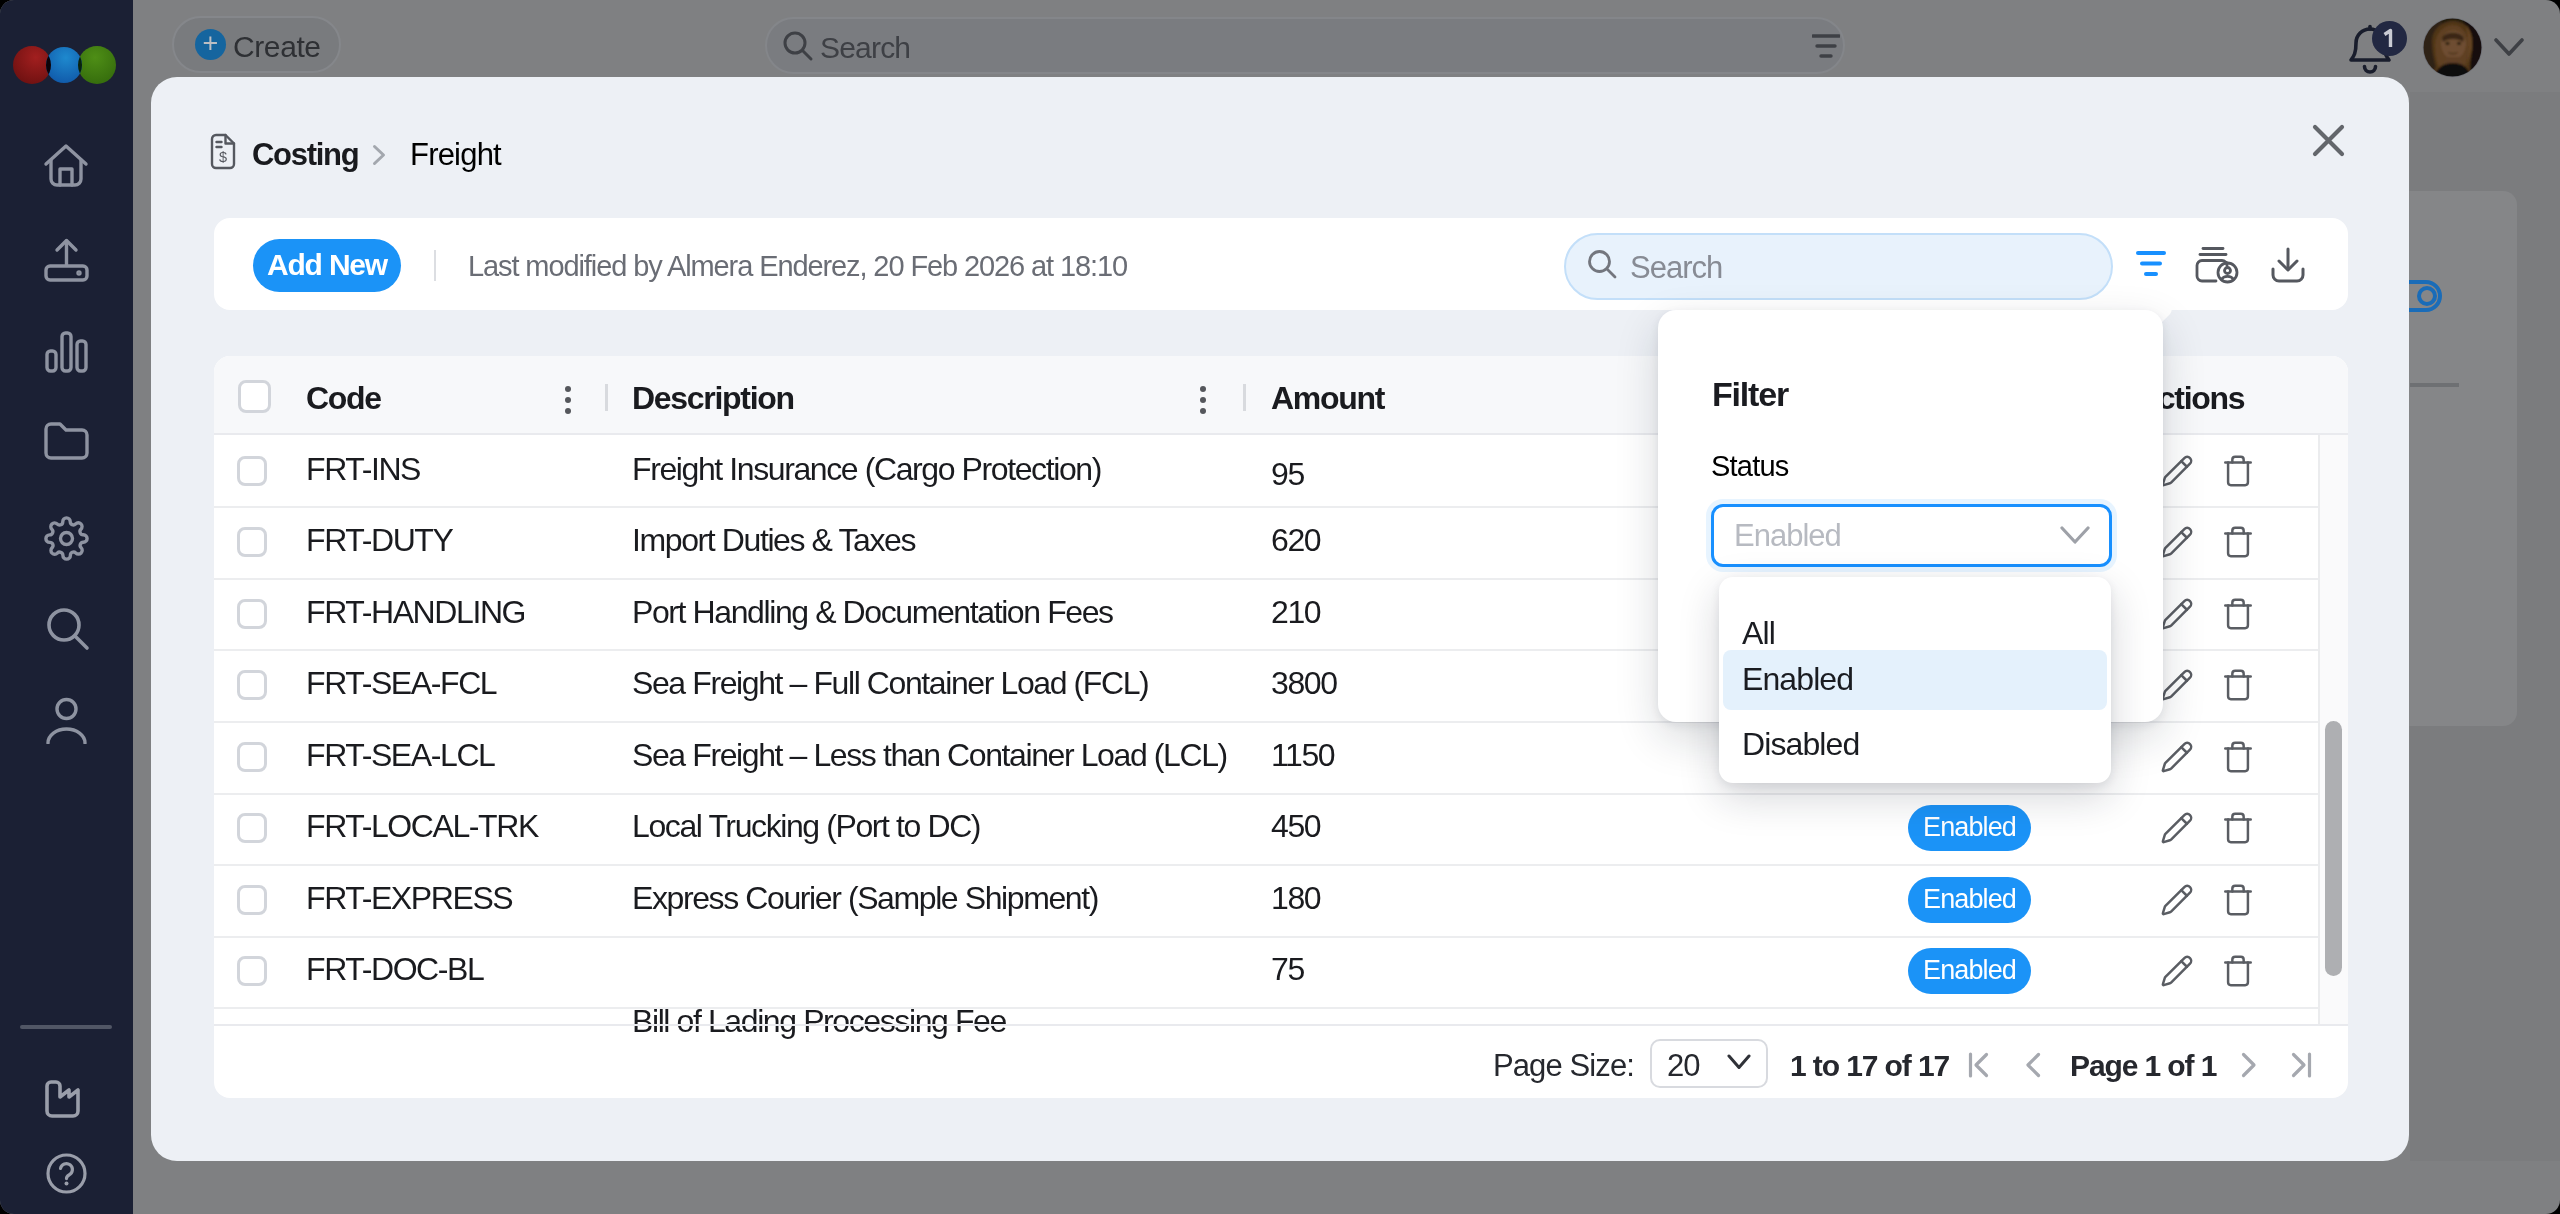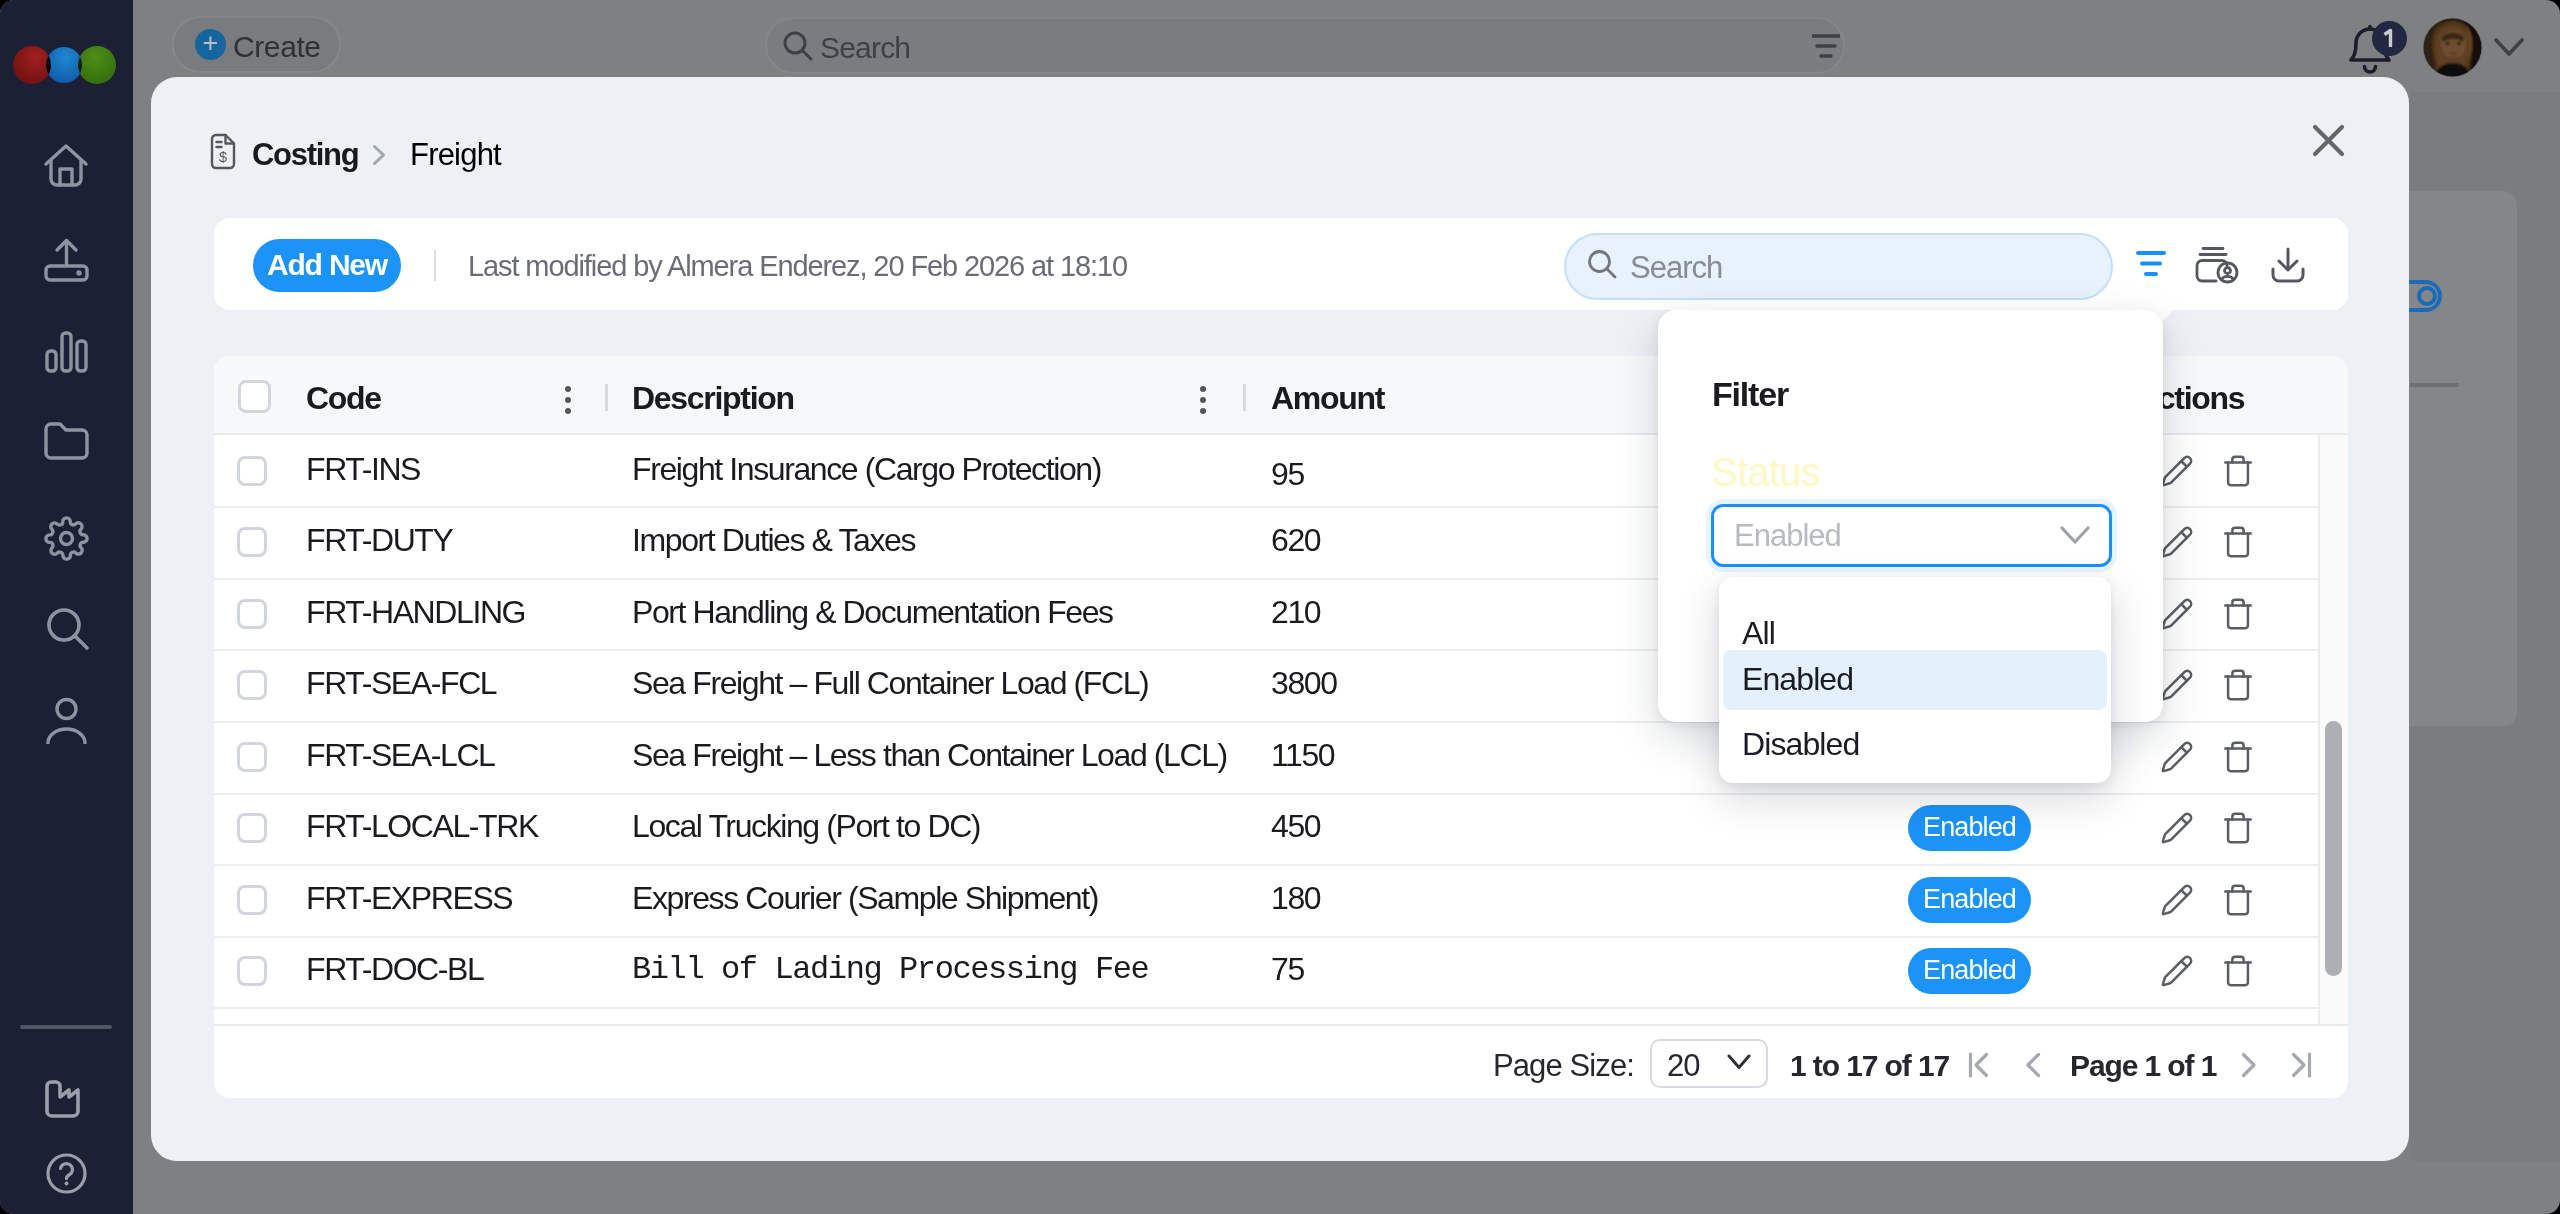--- a/index.html
+++ b/index.html
@@ -63,21 +63,21 @@
   .pag-sep { position:absolute; left:214px; top:1024px; width:2134px; height:2px; background:#E9EAEE; }
   .pagtxt { position:absolute; font-size:31px; letter-spacing:-0.9px; color:#26282E; top:1048px; }
   .pagsel { position:absolute; left:1650px; top:1039px; width:118px; height:49px; background:#fff;
     border:2px solid #D8DADF; border-radius:10px; }
   
   .popup { position:absolute; left:1658px; top:310px; width:505px; height:412px; background:#fff;
     border-radius:18px; box-shadow:0 16px 44px rgba(20,28,45,.16), 0 3px 10px rgba(20,28,45,.08); }
   .caret { position:absolute; left:2121px; top:288px; width:44px; height:44px; background:#fff;
     transform:rotate(45deg); border-radius:6px; }
   .ftitle { position:absolute; left:1712px; top:375px; font-size:34px; font-weight:bold; letter-spacing:-1.2px; color:#1A1B20; }
-  .flabel { position:absolute; left:1711px; top:450px; font-size:40px; letter-spacing:-0.8px; color:#fef9c3; }
+  .flabel { position:absolute; left:1711px; top:450px; font-size:29px; letter-spacing:-0.8px; color:#000000; }
   .fselect { position:absolute; left:1711px; top:504px; width:401px; height:63px; background:#fff;
     border:3px solid #1890FF; border-radius:12px; box-shadow:0 0 0 5px rgba(24,144,255,.10); }
   .fseltxt { position:absolute; left:1734px; top:518px; font-size:31px; letter-spacing:-1px; color:#B7BAC1; }
   .dropdown { position:absolute; left:1719px; top:577px; width:392px; height:206px; background:#fff;
     border-radius:14px; box-shadow:0 14px 40px rgba(20,28,45,.18), 0 3px 10px rgba(20,28,45,.08); }
   .dditem { position:absolute; left:1742px; font-size:32px; letter-spacing:-0.9px; color:#1A1C21; }
   .ddhl { position:absolute; left:1723px; top:650px; width:384px; height:60px; background:#E4F1FC; border-radius:8px; }
 </style>
 </head>
 <body>
@@ -387,21 +387,21 @@
       <svg class="abs" style="left:2160px;top:883px;" width="34" height="34" viewBox="0 0 24 24">
           <use href="#pencil"></use>
         </svg>
       <svg class="abs" style="left:2221px;top:883px;" width="34" height="34" viewBox="0 0 24 24">
           <use href="#trash"></use>
         </svg>
       <div class="row-border" style="top:936px;"></div>
 
       <div class="cbx" style="left:237px;top:956px;"></div>
       <div class="td" style="left:306px;top:951px;">FRT-DOC-BL</div>
-      <div class="td" style="left:632px;top:951px;font-family:Liberation Mono, monospace;">Bill of Lading Processing Fee</div>
+      <div class="td" style="left:632px;top:1003px;">Bill of Lading Processing Fee</div>
       <div class="td" style="left:1271px;top:951px;">75</div>
       <div class="pill" style="top:948px;">Enabled</div>
       <svg class="abs" style="left:2160px;top:954px;" width="34" height="34" viewBox="0 0 24 24">
           <use href="#pencil"></use>
         </svg>
       <svg class="abs" style="left:2221px;top:954px;" width="34" height="34" viewBox="0 0 24 24">
           <use href="#trash"></use>
         </svg>
       <div class="row-border" style="top:1007px;"></div>
     </div>

